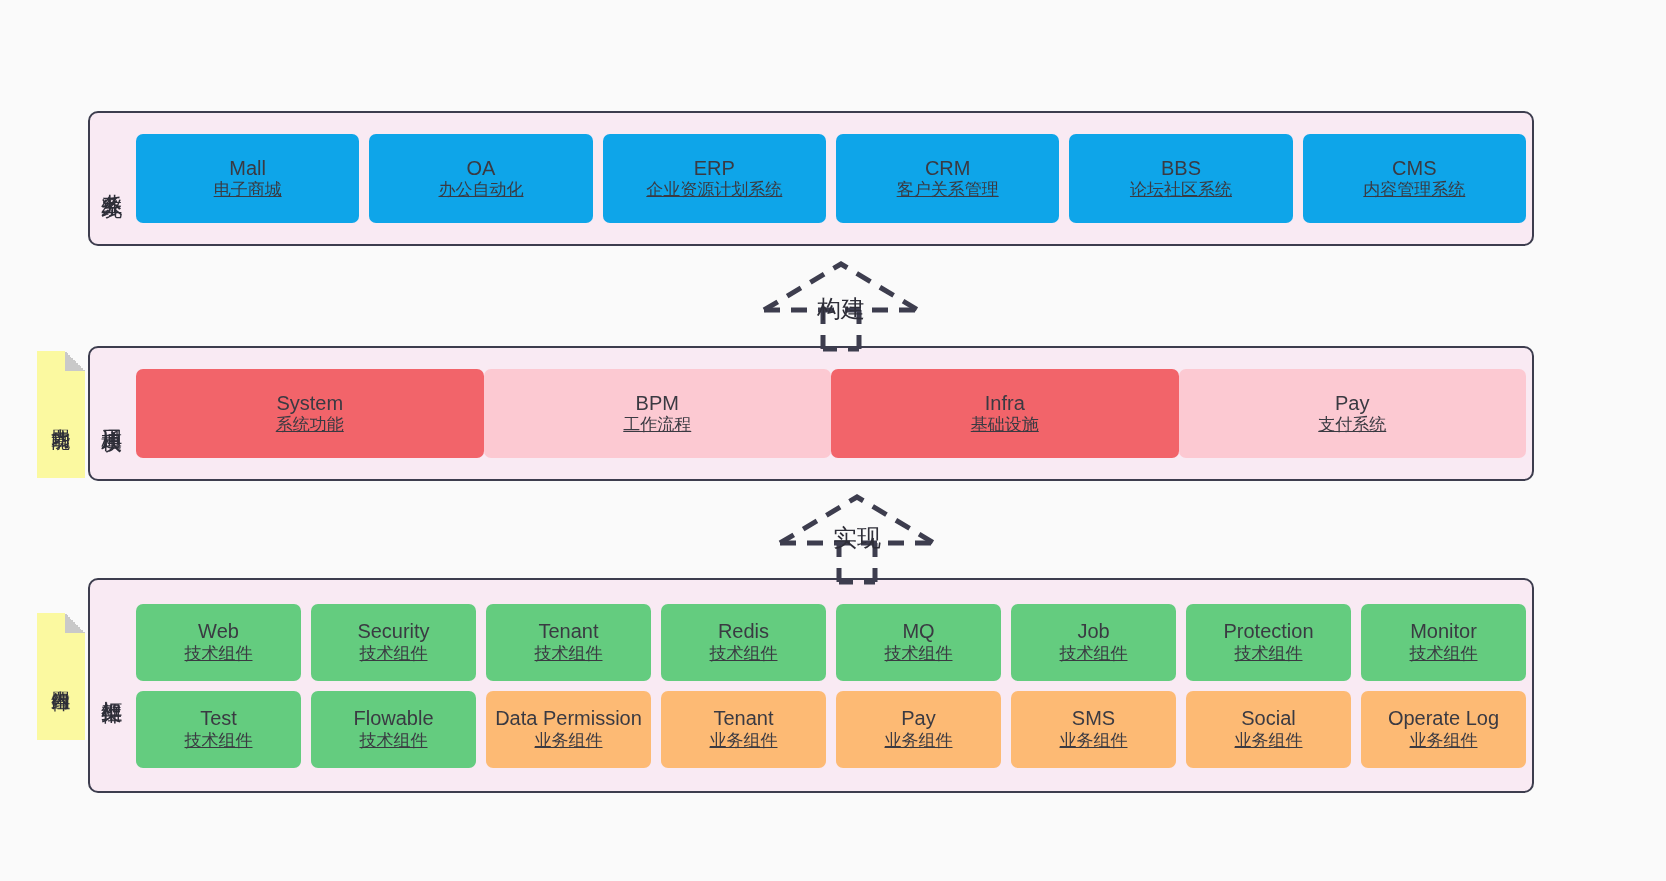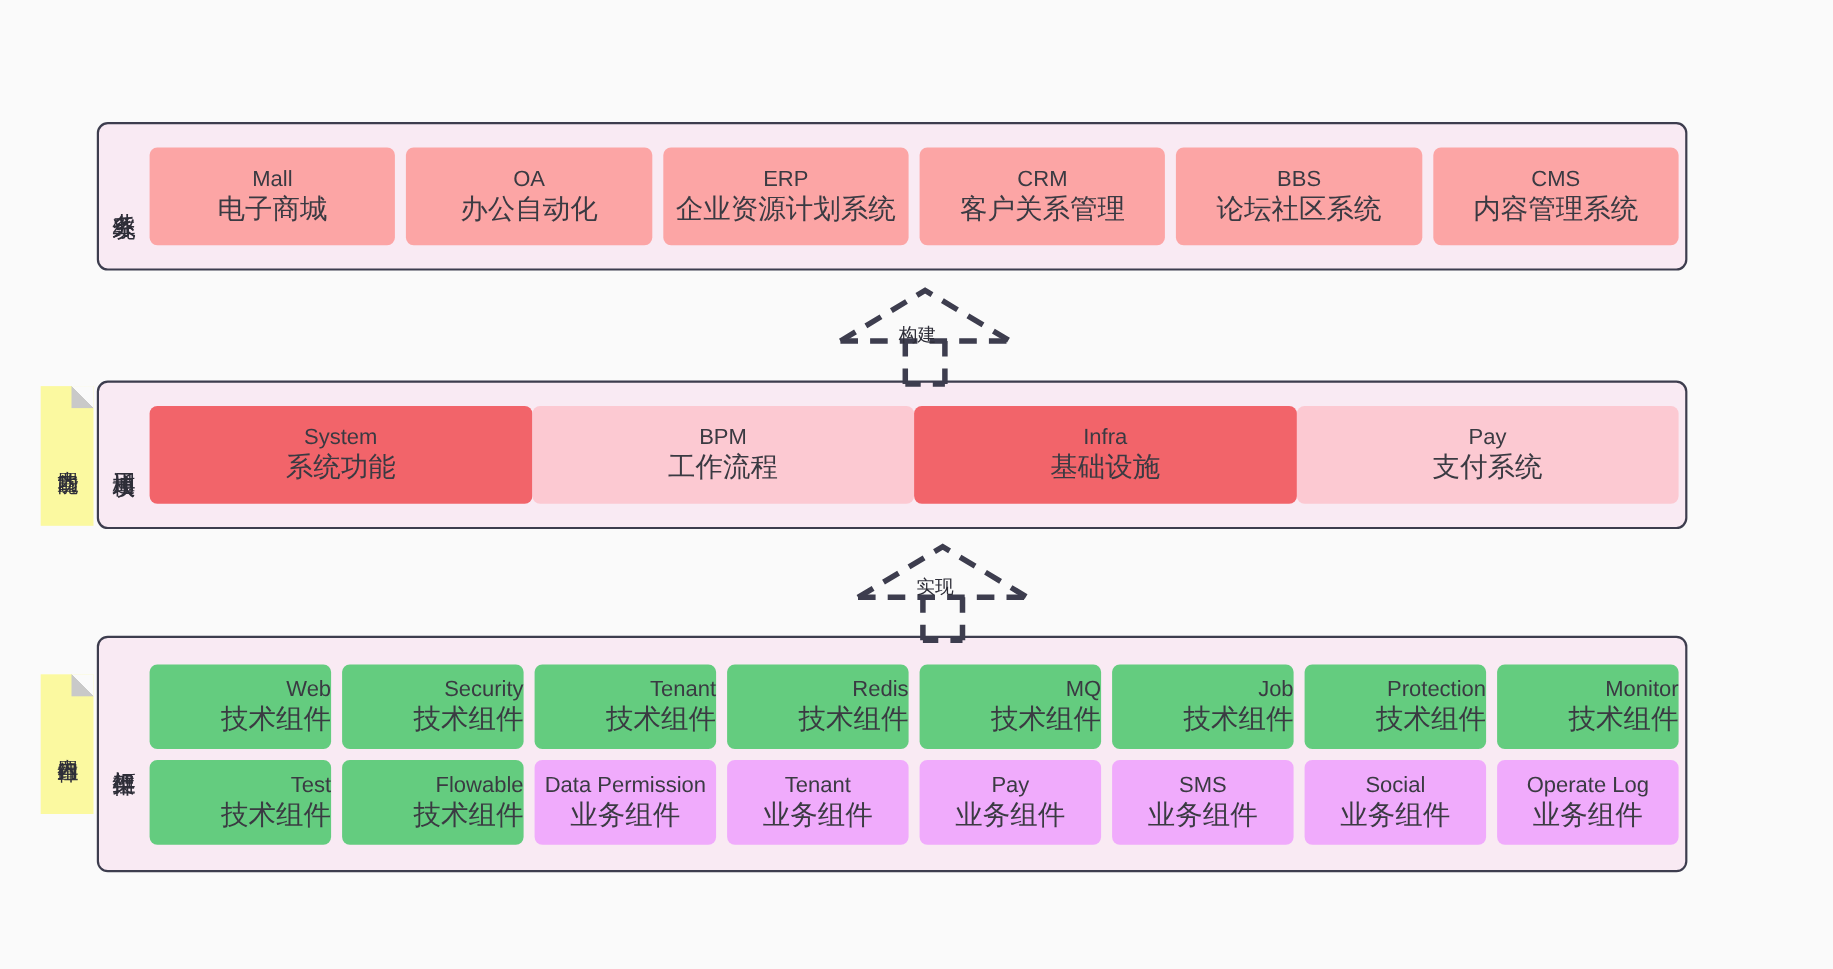--- a/index.html
+++ b/index.html
@@ -68,36 +68,37 @@
     box-sizing: border-box;
     text-align: center;
     line-height: 1.22;
   }
   .card .en {
     font-size: 20px;
     color: #3a3a42;
     white-space: nowrap;
   }
   .card .cn {
-    font-size: 25px;
+    font-size: 17px;
     color: #3a3a42;
     white-space: nowrap;
+    text-decoration: underline;
   }
   .card.wrap .en { white-space: normal; }
 
   
   #layer-business {
     left: 88px;
     top: 111px;
     width: 1446px;
     height: 135px;
   }
   #layer-business .cards { padding: 0 6px 0 2px; gap: 10px; }
   #layer-business .card {
-    background: #fca5a5;
+    background: #0ea5e9;
     flex: 1 1 0;
     margin: 21px 0;
   }
 
   
   #layer-common {
     left: 88px;
     top: 346px;
     width: 1446px;
     height: 135px;
@@ -127,22 +128,22 @@
     gap: 10px;
     padding: 0 6px 0 2px;
     box-sizing: border-box;
   }
   .grid-row {
     display: flex;
     gap: 10px;
     height: 77px;
   }
   .grid-row .card { flex: 1 1 0; }
-  .card.green-strong { background: #64cc7f; align-items: flex-end; }
-  .card.green-soft   { background: #f0abfc; }
+  .card.green-strong { background: #64cc7f; }
+  .card.green-soft   { background: #fdba74; }
 
   
   .sticky {
     position: absolute;
     width: 48px;
     background: #fbf9a0;
     box-sizing: border-box;
     display: flex;
     align-items: center;
     justify-content: center;
@@ -174,21 +175,21 @@
     height: 127px;
   }
 
   
   .arrow {
     position: absolute;
     z-index: 2;
   }
   .arrow-label {
     position: absolute;
-    font-size: 17px;
+    font-size: 24px;
     color: #2e2e38;
     white-space: nowrap;
     z-index: 4;
   }
   #arrow-build   { left: 746px; top: 256px;  width: 190px; height: 96px; }
   #arrow-build-label   { left: 817px; top: 293px; }
   #arrow-implement { left: 762px; top: 489px; width: 190px; height: 96px; }
   #arrow-implement-label { left: 833px; top: 522px; }
 </style>
 </head>

